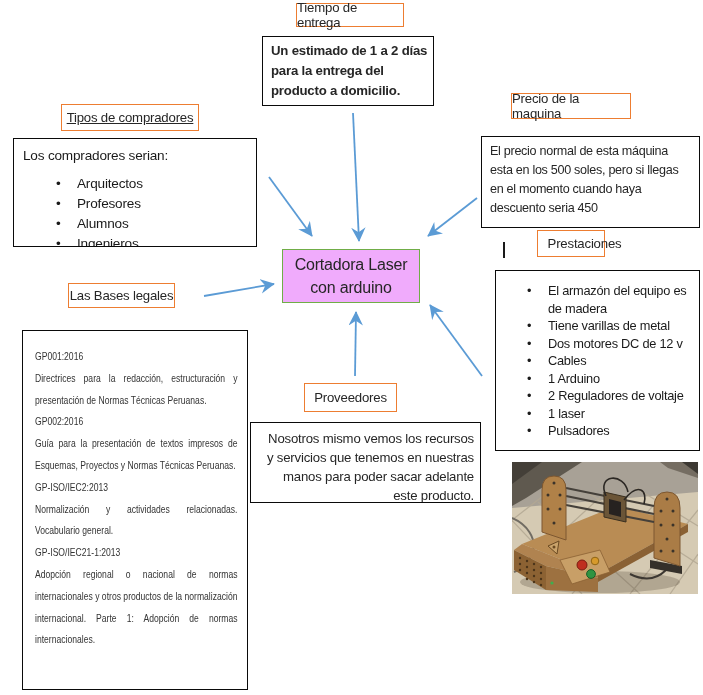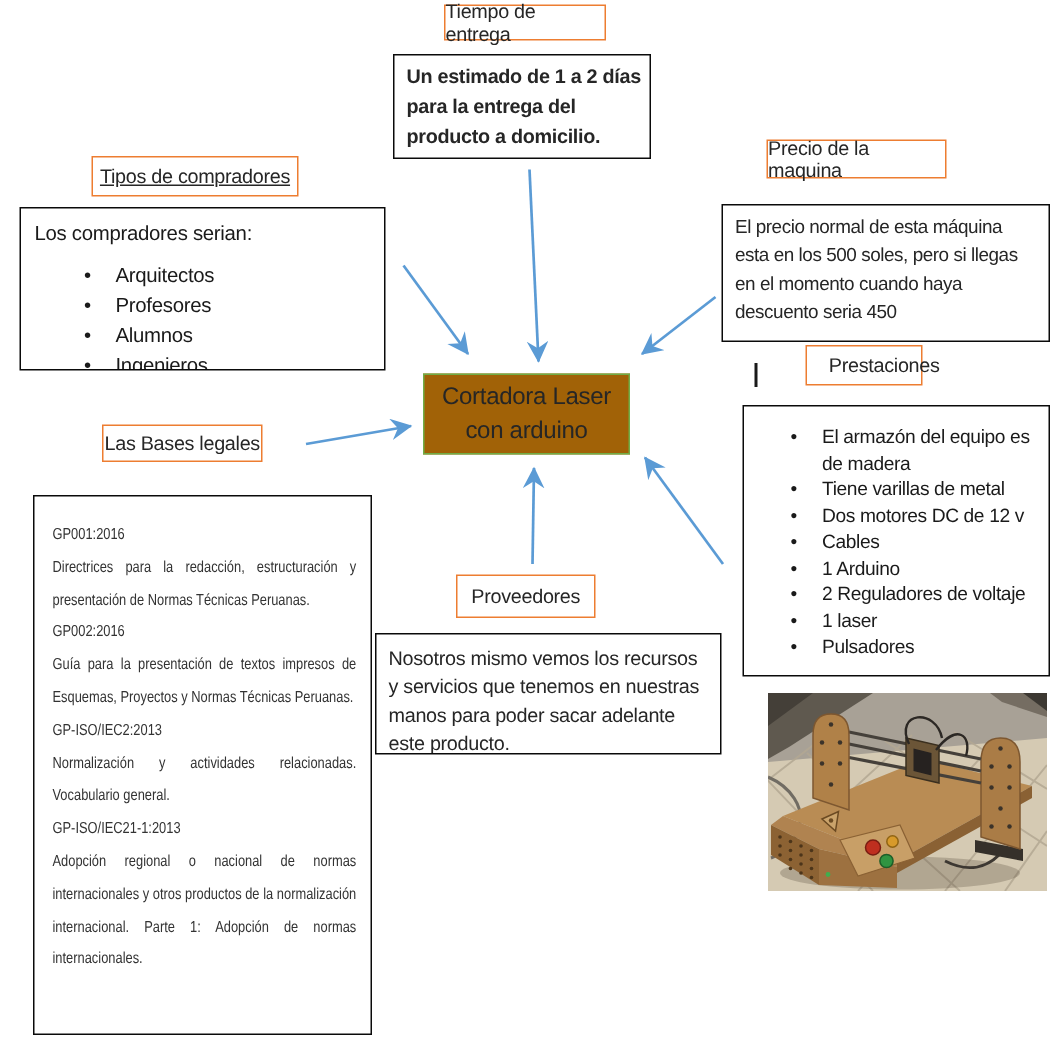--- a/index.html
+++ b/index.html
@@ -2,26 +2,26 @@
 <html><head>
 <meta charset="utf-8">
 <style>
   html,body{margin:0;padding:0;background:#fff;}
   .page{position:relative;width:703px;height:695px;background:#fff;overflow:hidden;
         font-family:"Liberation Sans",sans-serif;color:#1a1a1a;letter-spacing:-0.2px;}
   .abs{position:absolute;box-sizing:border-box;}
   .label-box{border:1.5px solid #ED7D31;background:#fff;display:flex;align-items:center;
              justify-content:center;font-size:13.2px;color:#262626;}
   .text-box{border:1.4px solid #0a0a0a;background:#fff;overflow:hidden;}
-  .center-node{border:1.6px solid #70AD47;background:#a16207;display:flex;align-items:center;
+  .center-node{border:1.6px solid #70AD47;background:#f0abfc;display:flex;align-items:center;
                justify-content:center;text-align:center;font-size:16px;line-height:23px;color:#262626;}
   .body-text{font-size:13.2px;line-height:20px;color:#262626;}
   #tiempo-text{padding:4px 5px 4px 8px;font-weight:bold;}
   #precio-text{padding:5px 6px 4px 8px;font-size:12.6px;line-height:19px;letter-spacing:-0.3px;}
-  #proveedores-text{padding:6px 6px 4px 8px;font-size:13.2px;line-height:19px;}
+  #proveedores-text{padding:6px 6px 4px 8px;font-size:13.2px;line-height:19px;text-align:right;}
   #compradores-box{padding:7px 6px 4px 9px;font-size:13.6px;line-height:19px;}
   #compradores-box ul{margin:9px 0 0 0;padding:0 0 0 33px;list-style:none;}
   #compradores-box li{position:relative;padding-left:21px;line-height:20px;}
   #compradores-box li::before{content:"\2022";position:absolute;left:0;top:0;}
   #prestaciones-box{padding:11px 4px 4px 0;font-size:12.8px;line-height:17.5px;letter-spacing:-0.25px;}
   #prestaciones-box ul{margin:0;padding:0 0 0 31px;list-style:none;}
   #prestaciones-box li{position:relative;padding-left:21px;}
   #prestaciones-box li::before{content:"\2022";position:absolute;left:0;top:0;}
   #legal-box{padding:15px 12px;}
   .legal-inner{width:250px;transform:scaleX(0.81);transform-origin:0 0;font-size:10.6px;
@@ -77,21 +77,21 @@
   <div class="abs text-box body-text" id="precio-text" style="left:481px;top:136px;width:219px;height:92px;">
     <span>El precio normal de esta máquina esta en los 500 soles, pero si llegas en el momento cuando haya descuento seria 450</span>
   </div>
 
   <div class="abs center-node" style="left:282px;top:249px;width:138px;height:54px;padding:2px 8px;">
     <span>Cortadora Laser con arduino</span>
   </div>
 
   <div class="abs text-cursor" style="left:503px;top:242px;width:1.5px;height:16px;"></div>
 
-  <div class="abs label-box" style="left:537px;top:230px;width:78px;height:27px;padding-left:27px;">
+  <div class="abs label-box" style="left:537px;top:230px;width:68px;height:27px;padding-left:27px;">
     <span>Prestaciones</span>
   </div>
   <div class="abs text-box" id="prestaciones-box" style="left:495px;top:270px;width:205px;height:181px;">
     <ul>
       <li>El armazón del equipo es de madera</li>
       <li>Tiene varillas de metal</li>
       <li>Dos motores DC de 12 v</li>
       <li>Cables</li>
       <li>1 Arduino</li>
       <li>2 Reguladores de voltaje</li>

